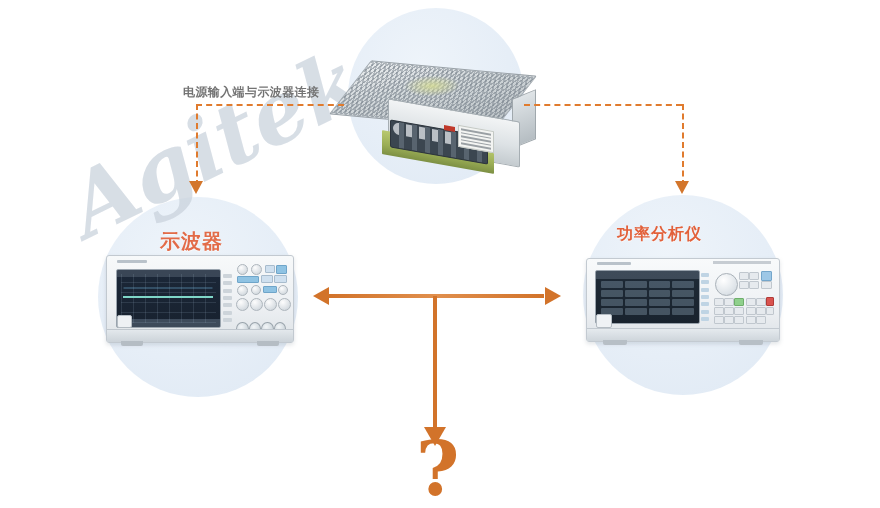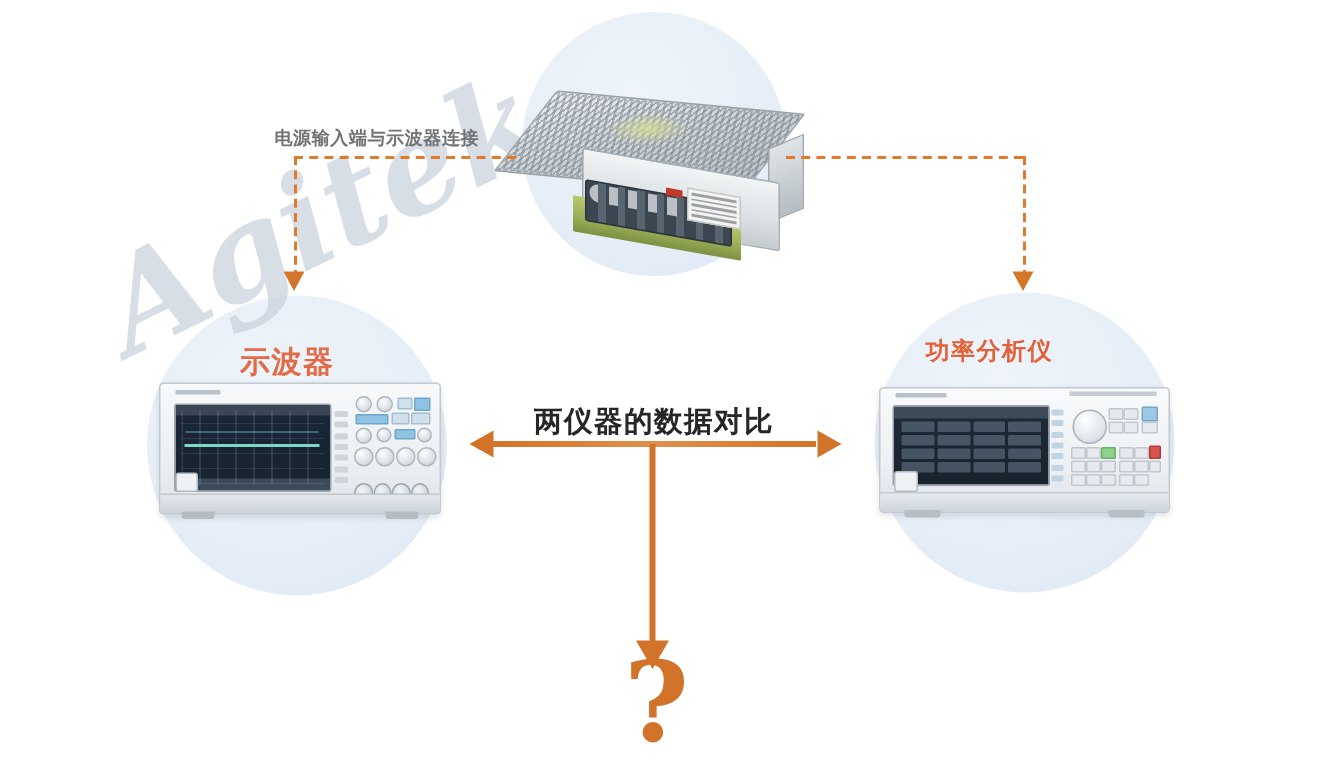--- a/index.html
+++ b/index.html
@@ -583,15 +583,14 @@
 
   <div id="stem-v"></div>
   <div id="stem-arrow"></div>
   <div id="question-mark">?</div>
 
   <div class="title" id="title-scope">示波器</div>
   <div class="title" id="title-power">功率分析仪</div>
 
   <div class="conn-label" id="label-left-conn">电源输入端与示波器连接</div>
 
-  <div id="label-compare">两仪器的数据对比</div>
 
 </div>
 
 </body></html>

